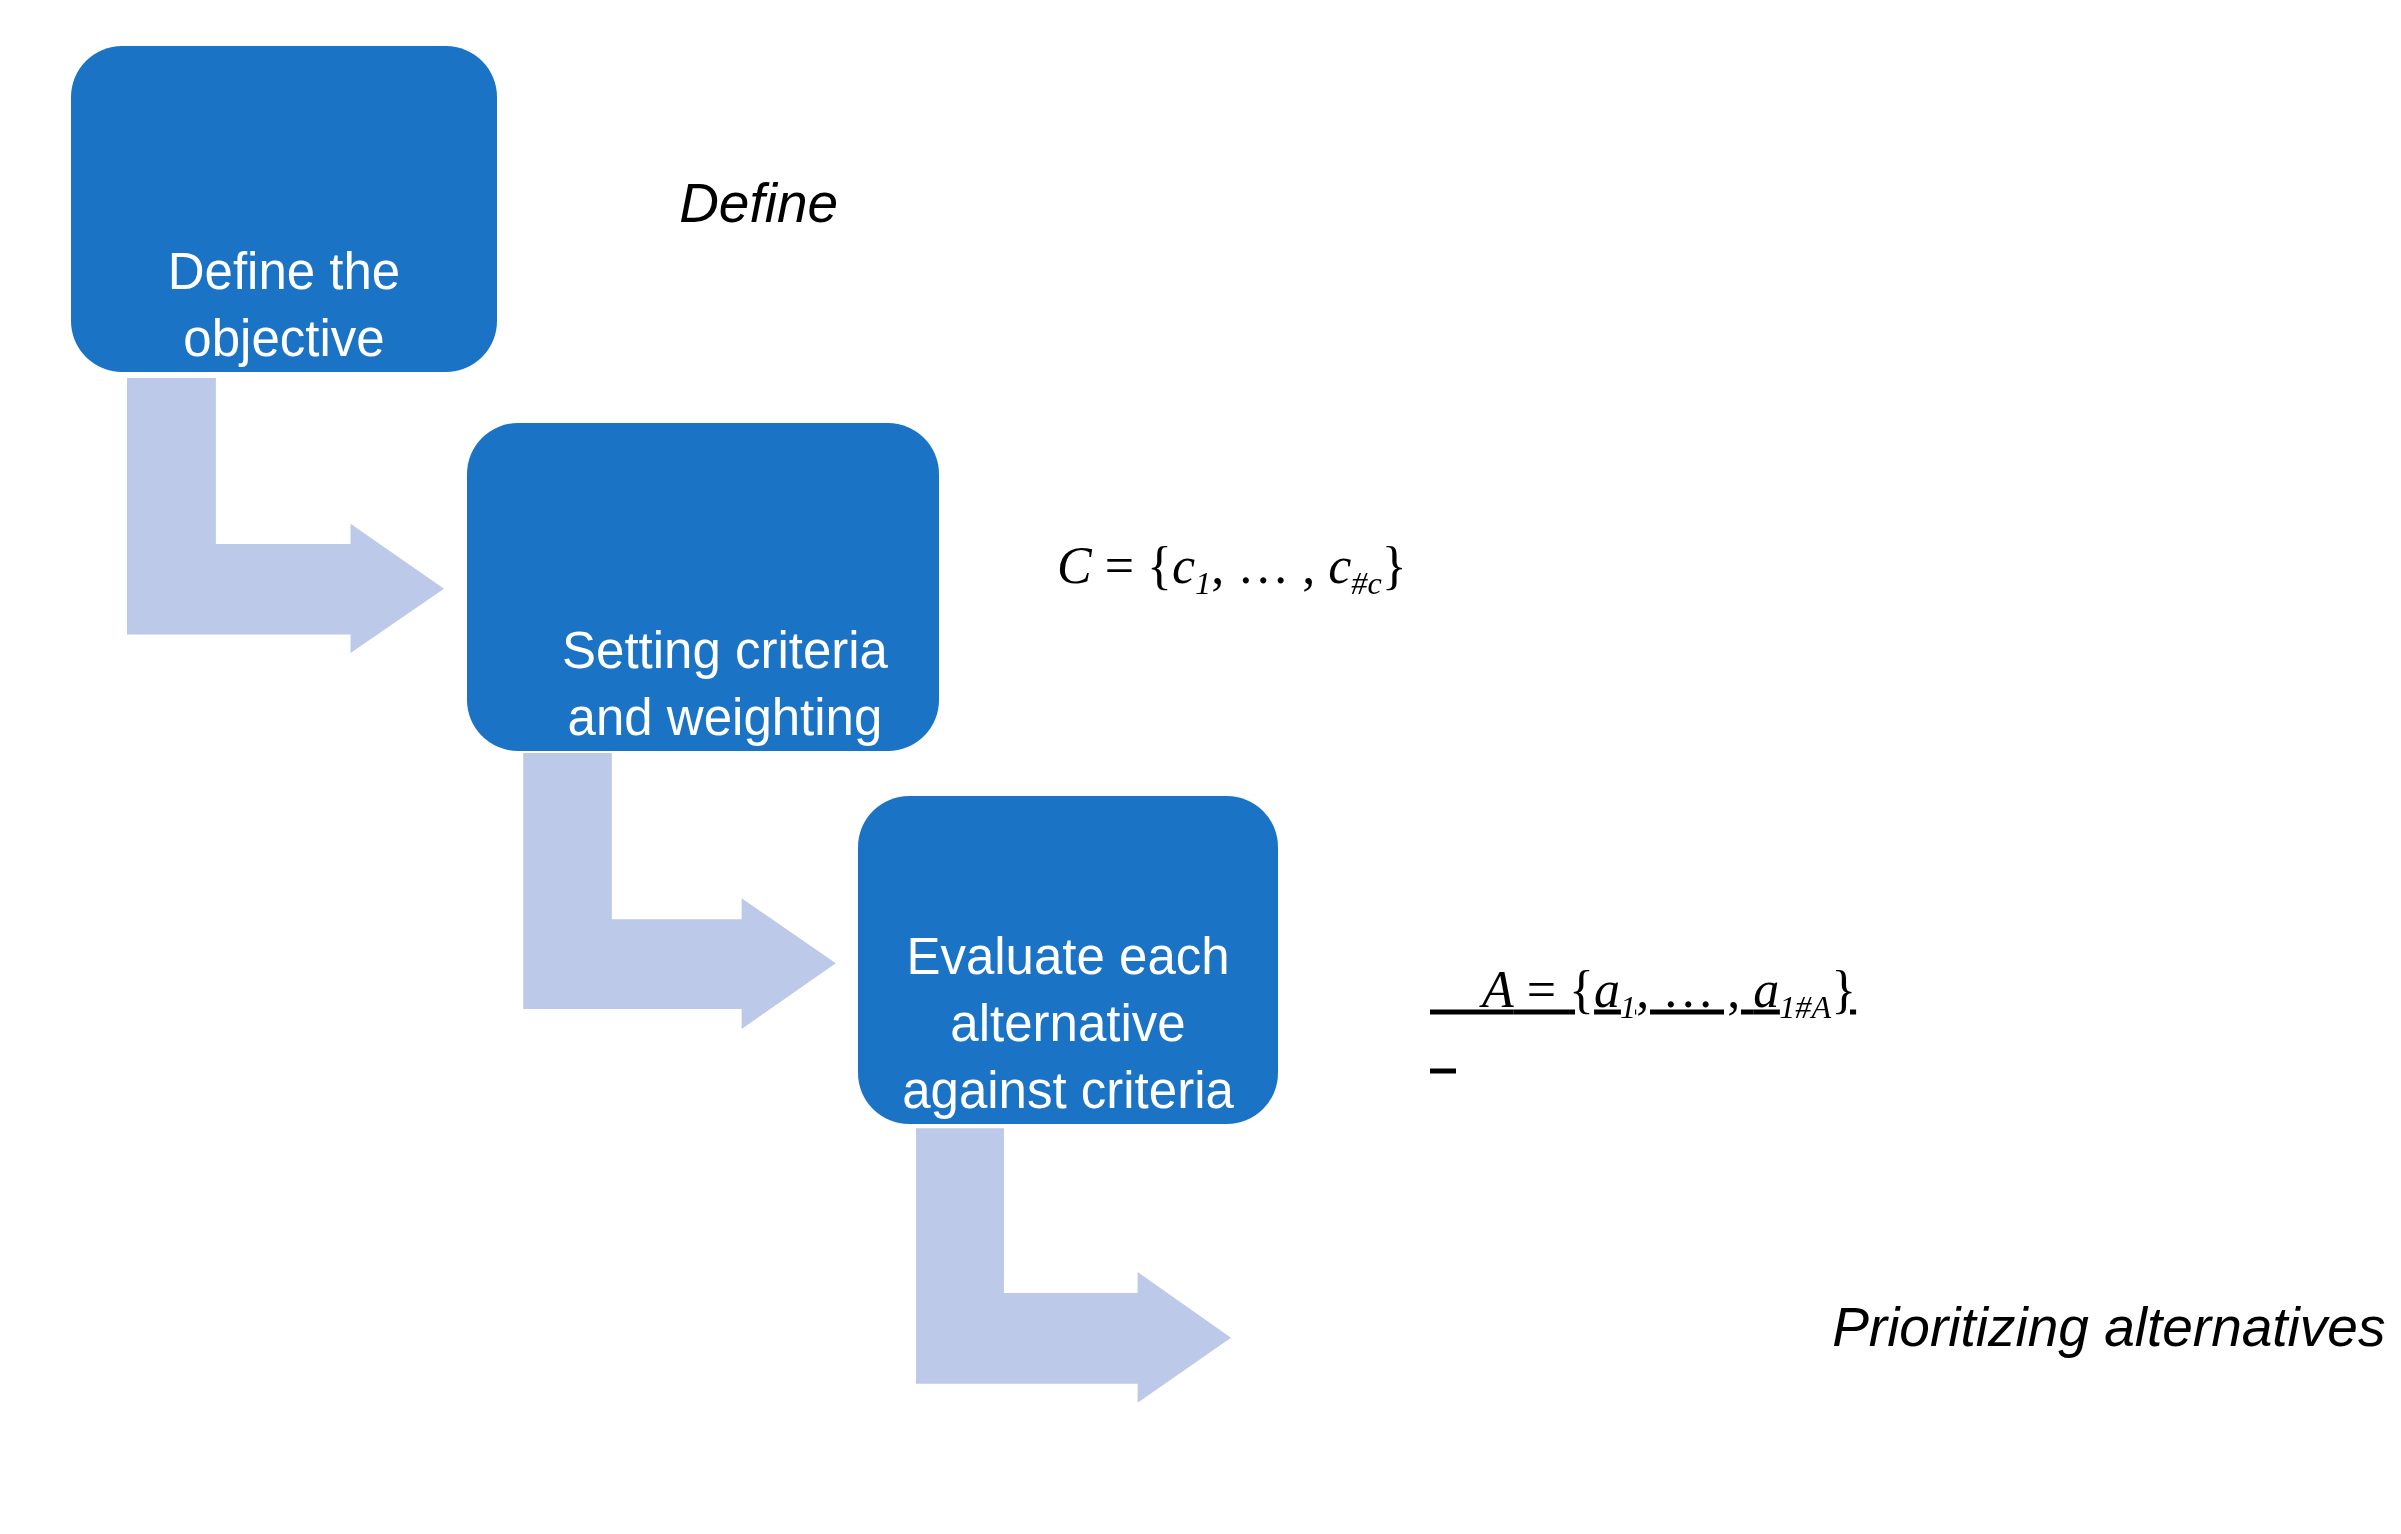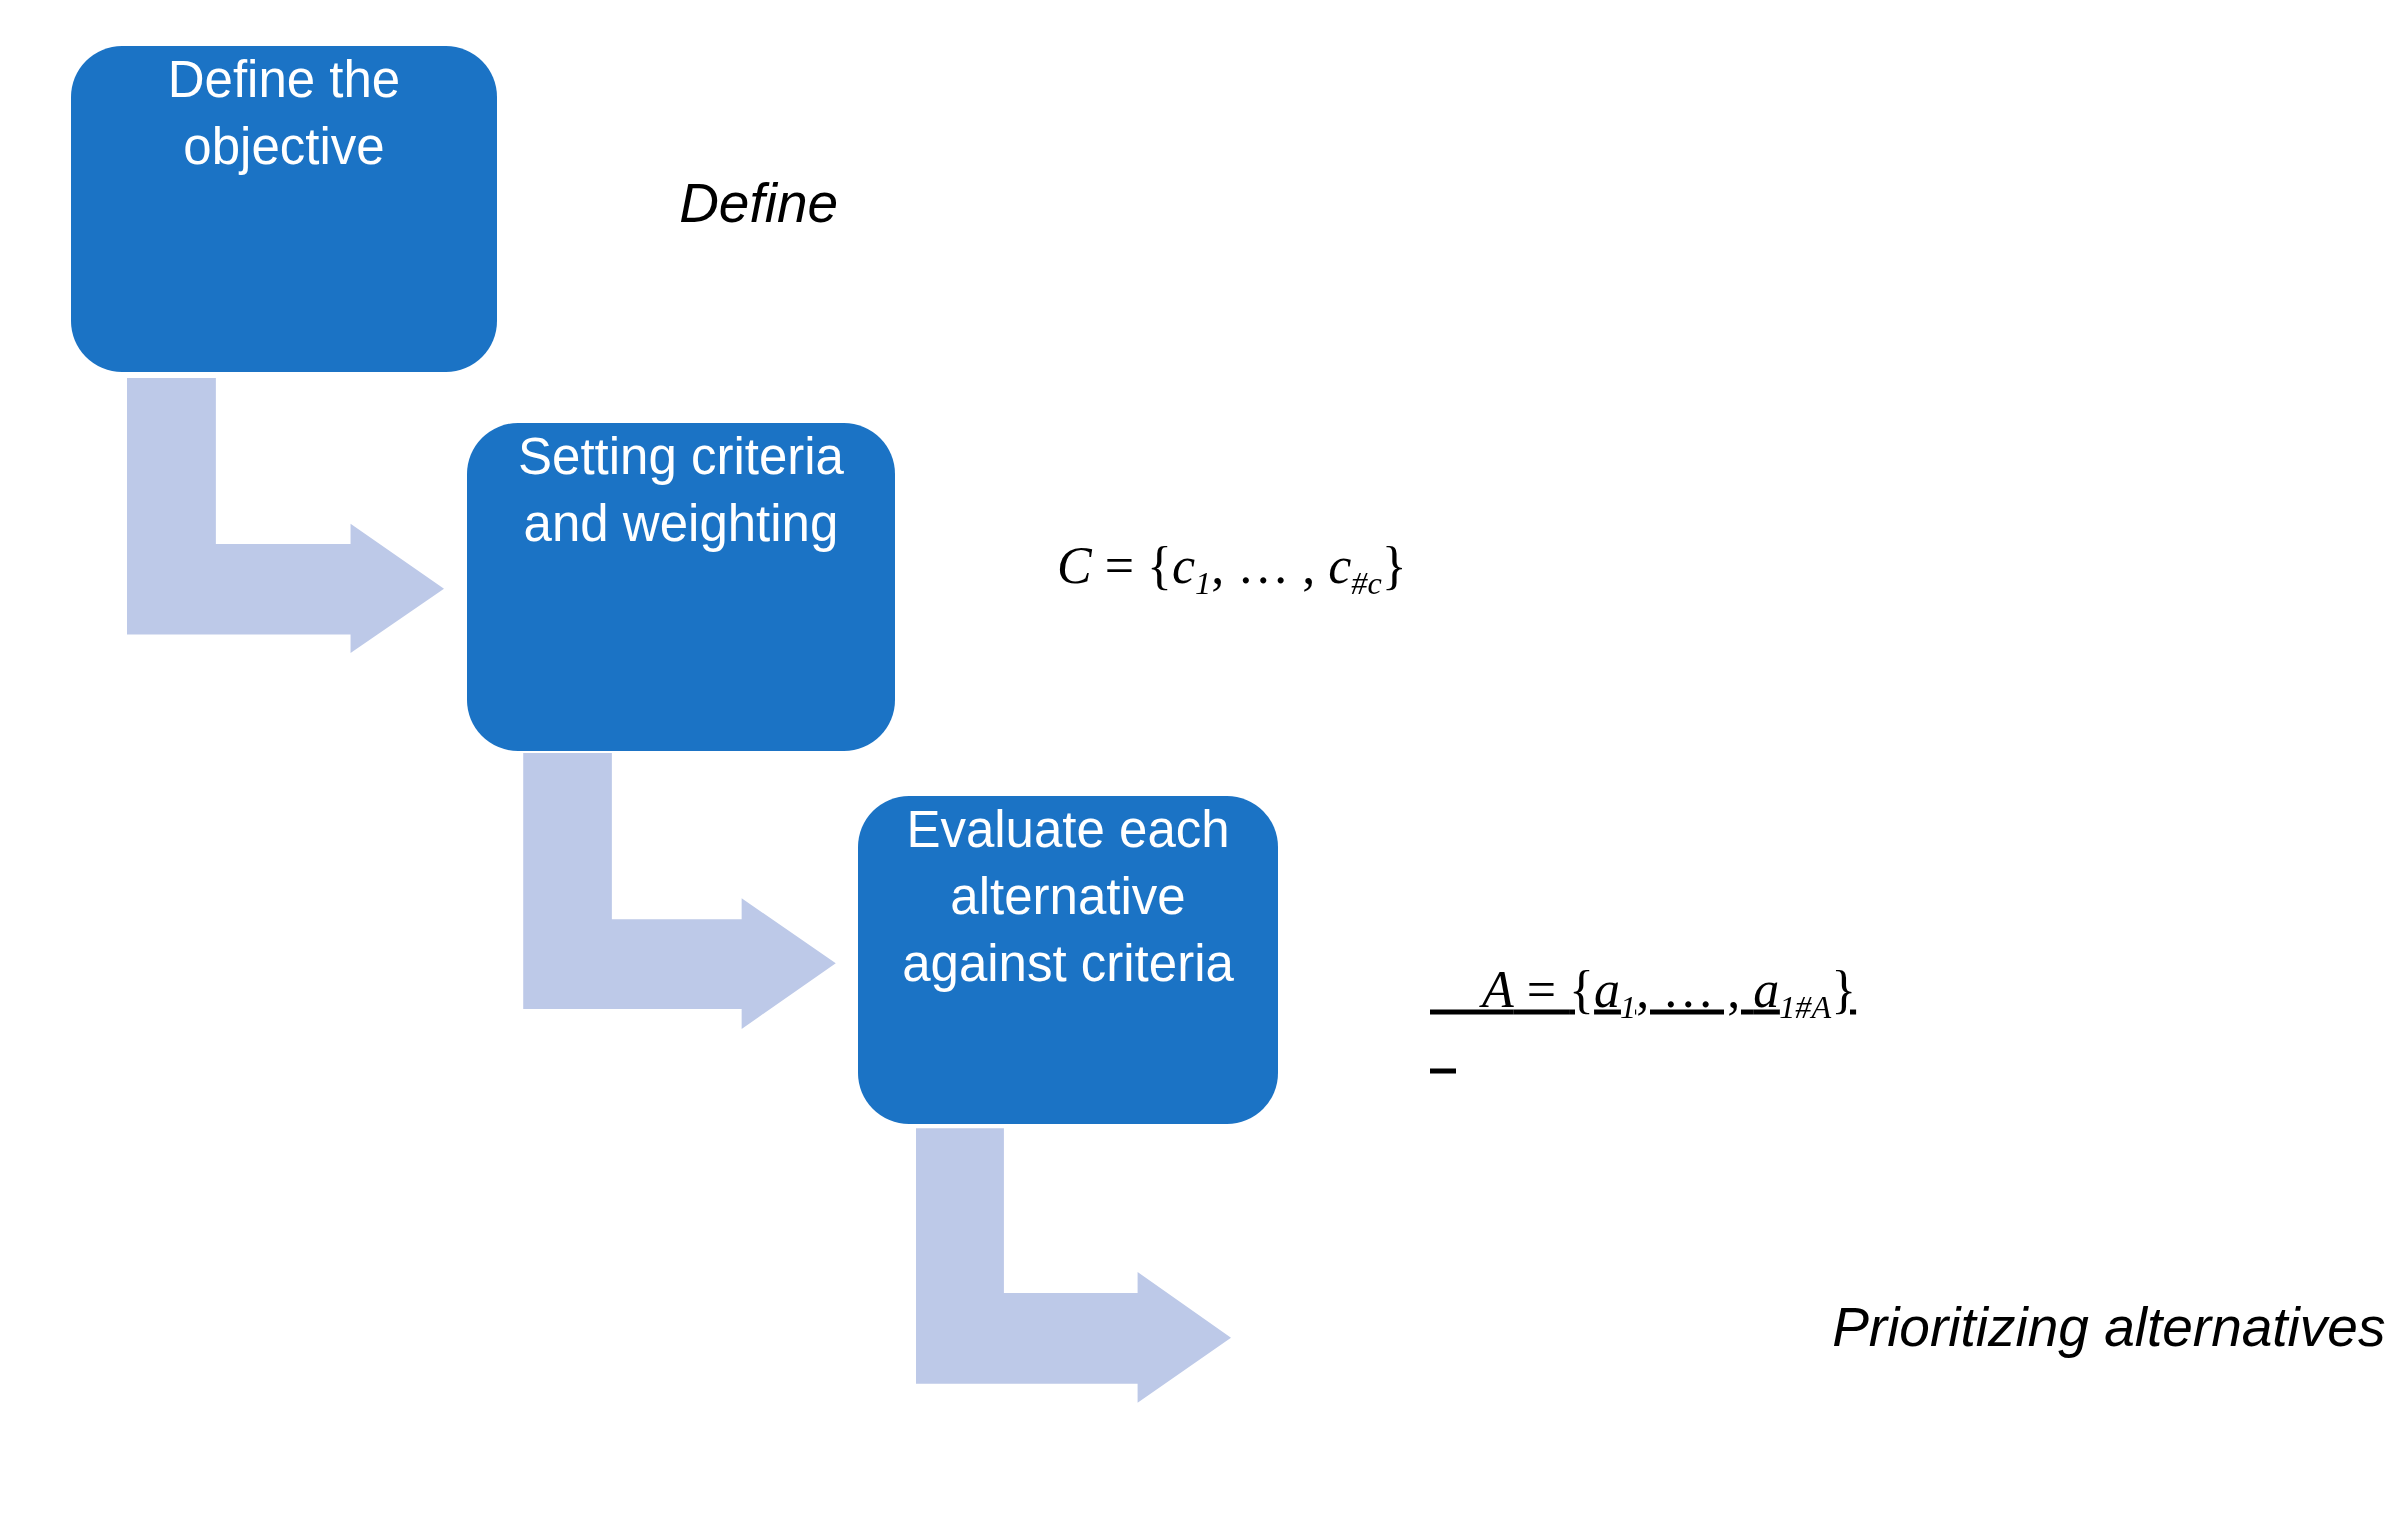--- a/index.html
+++ b/index.html
@@ -14,33 +14,33 @@
     width: 2401px;
     height: 1535px;
     background: #ffffff;
     overflow: hidden;
   }
   .step-box {
     position: absolute;
     background: var(--box-fill, #1b73c5);
     border-radius: 51px;
     display: flex;
-    align-items: flex-start;
+    align-items: flex-end;
     justify-content: center;
     text-align: center;
   }
   .step-label {
     color: var(--box-text, #ffffff);
     font-size: 51px;
     line-height: 67px;
     white-space: pre-line;
     font-weight: 400;
   }
   .box-1 { left: 71px;   top: 46px;   width: 426px; height: 326px; }
-  .box-2 { left: 467px;  top: 423px;  width: 428px; height: 328px; }
+  .box-2 { left: 467px;  top: 423px;  width: 428px; height: 328px; padding-left: 44px; }
   .box-3 { left: 858px;  top: 796px;  width: 420px; height: 328px; }
   .box-4 { left: 1254px; top: 1170px; width: 403px; height: 329px; }
 
   .arrow-svg { position: absolute; display: block; }
   .arrow-svg polygon { fill: var(--arrow-fill, #bdc9e8); }
   .arrow-1 { left: 127px;  top: 378px;  }
   .arrow-2 { left: 523px;  top: 753px;  }
   .arrow-3 { left: 916px; top: 1128px; }
 
   .annotation {

